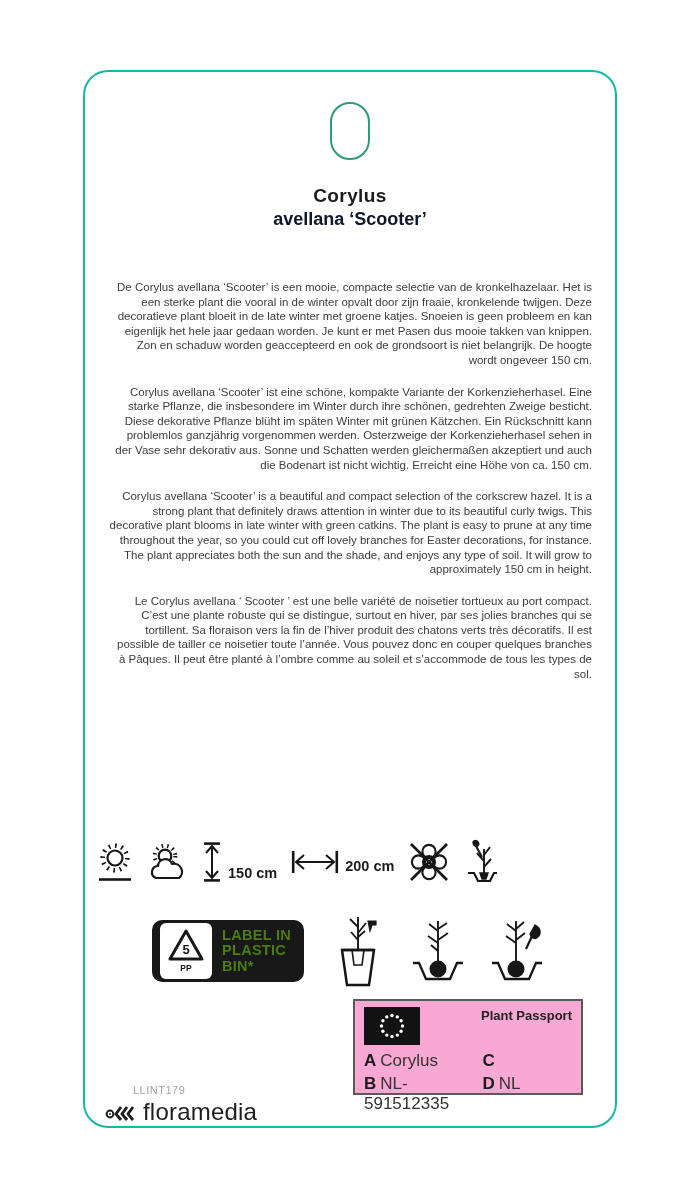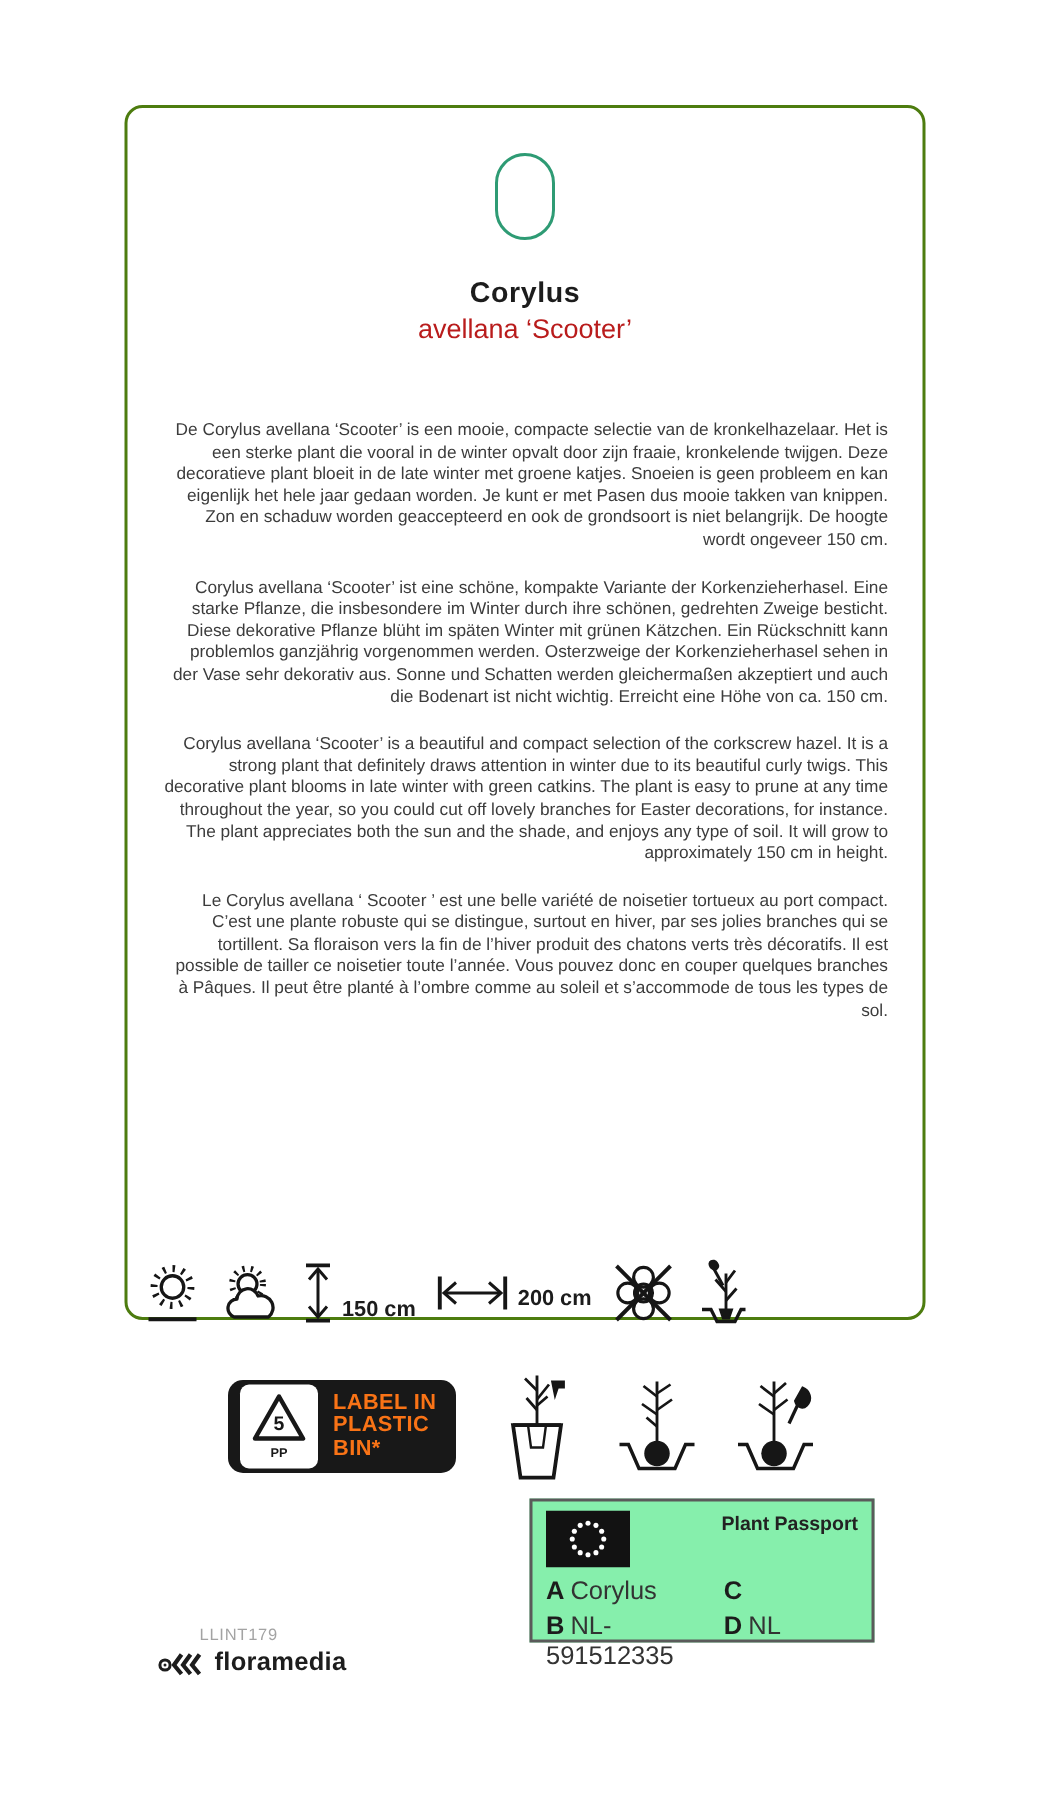--- a/index.html
+++ b/index.html
@@ -1,60 +1,60 @@
 <!DOCTYPE html>
 <html><head>
 <meta charset="utf-8">
 <style>
   html,body{margin:0;padding:0;}
   body{
     width:699px;height:1200px;background:#ffffff;position:relative;
     font-family:"Liberation Sans",sans-serif;color:#2f2f2f;overflow:hidden;
   }
   .card{
-    position:absolute;left:83px;top:70px;width:534px;height:810px;
-    border:2px solid #4d7c0f;border-radius:12px;background:#fff;box-sizing:border-box;
+    position:absolute;left:83px;top:70px;width:534px;height:1058px;
+    border:2px solid #14b8a6;border-radius:25px;background:#fff;box-sizing:border-box;
   }
   .punch{
     position:absolute;top:30px;left:calc(50% - 20px);width:40px;height:58px;
     border:2px solid #2e9b74;border-radius:20px;box-sizing:border-box;background:#fff;
   }
   .title-block{position:absolute;top:112px;left:0;right:0;text-align:center;line-height:1.25;}
   .title{font-size:19px;font-weight:700;letter-spacing:.4px;color:#1c1c1c;}
-  .subtitle{font-size:18px;font-weight:400;color:#b91c1c;}
+  .subtitle{font-size:18px;font-weight:700;color:#0f172a;}
   .paras{position:absolute;top:192px;left:23px;right:23px;text-align:center;}
   .paras p{margin:16px 0 17px 0;font-size:11.5px;line-height:14.6px;color:#3c3c3c;text-align:right;}
   .icon-row{
     position:absolute;top:760px;left:10px;right:10px;height:60px;
     display:flex;align-items:center;justify-content:flex-start;gap:13px;
   }
   .icon-item{display:flex;align-items:flex-end;gap:5px;}
   .icon-label{font-size:14.5px;font-weight:700;color:#1c1c1c;padding-bottom:2px;white-space:nowrap;}
   .badge-row{
     position:absolute;top:836px;left:0;right:0;height:86px;
     display:flex;align-items:center;justify-content:center;gap:26px;
   }
   .plastic-badge{
     background:#181818;border-radius:10px;display:flex;align-items:center;gap:10px;
     padding:7px 13px 7px 8px;height:62px;box-sizing:border-box;
   }
   .recycle-box{background:#fff;border-radius:6px;width:52px;height:56px;display:flex;align-items:center;justify-content:center;}
-  .badge-text{color:#f97316;font-weight:700;font-size:14.5px;line-height:15.5px;letter-spacing:.3px;}
+  .badge-text{color:#4d7c0f;font-weight:700;font-size:14.5px;line-height:15.5px;letter-spacing:.3px;}
   .pots{display:flex;align-items:flex-end;gap:24px;}
   .passport{
     position:absolute;left:268px;top:927px;width:230px;height:96px;
-    border:2px solid #5a5a5a;background:#86efac;box-sizing:border-box;padding:6px 9px 4px 9px;
+    border:2px solid #5a5a5a;background:#f9a8d4;box-sizing:border-box;padding:6px 9px 4px 9px;
   }
   .pp-top{display:flex;justify-content:space-between;align-items:flex-start;}
   .pp-title{font-size:13px;font-weight:700;color:#222;padding-top:1px;}
   .pp-rows{margin-top:6px;display:grid;grid-template-columns:57% 43%;row-gap:3px;font-size:17px;color:#333;}
   .pp-cell b{margin-right:4px;color:#1c1c1c;}
   .footer-code{position:absolute;left:48px;top:1012px;font-size:11px;color:#a3a3a3;letter-spacing:.5px;}
   .brand{position:absolute;left:20px;top:1026px;display:flex;align-items:center;gap:4px;}
-  .brand-name{font-size:17px;font-weight:700;color:#1d1d1d;letter-spacing:.2px;}
+  .brand-name{font-size:24px;font-weight:400;color:#1d1d1d;letter-spacing:.2px;}
   svg{display:block;}
 </style>
 </head>
 <body>
 
 <div class="card">
 
   <div class="punch"></div>
 
   <div class="title-block">

